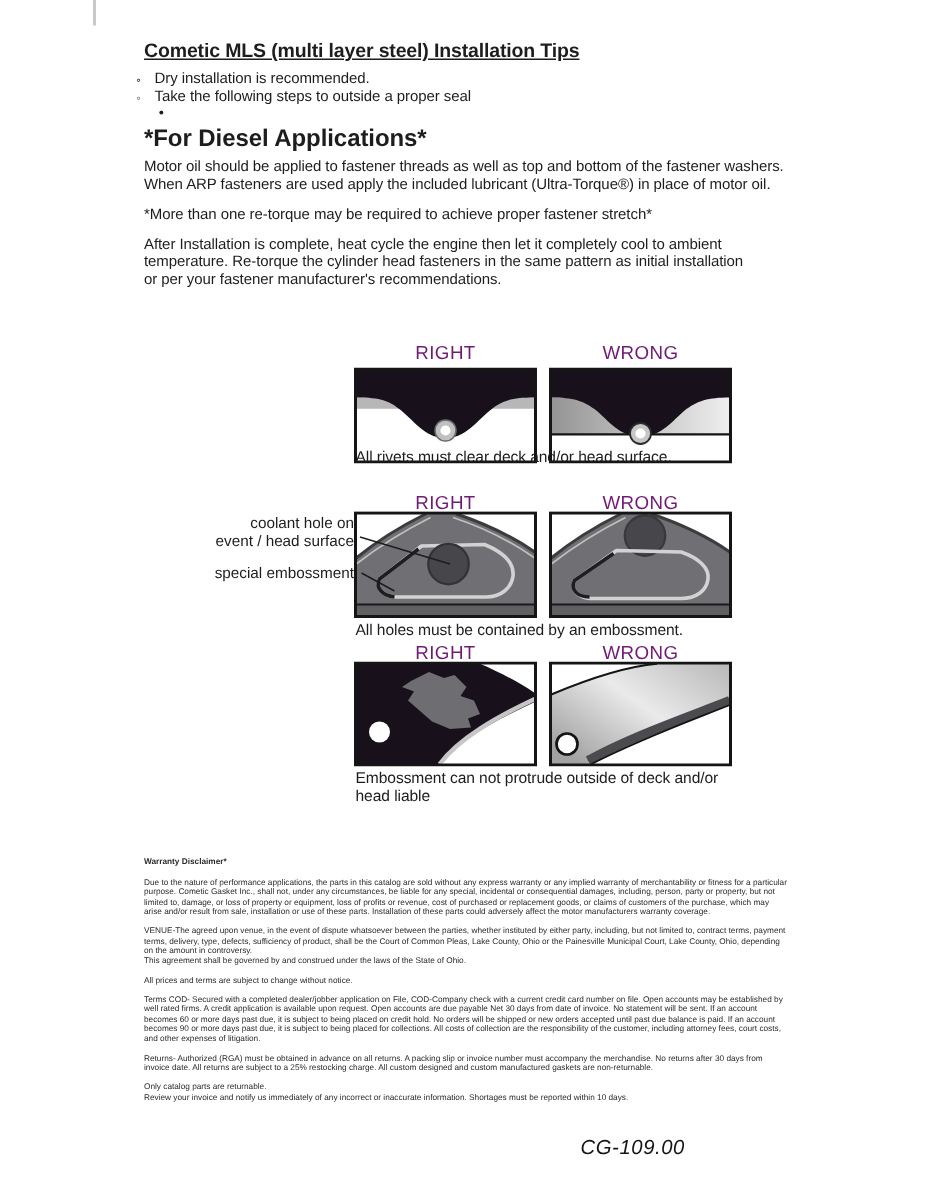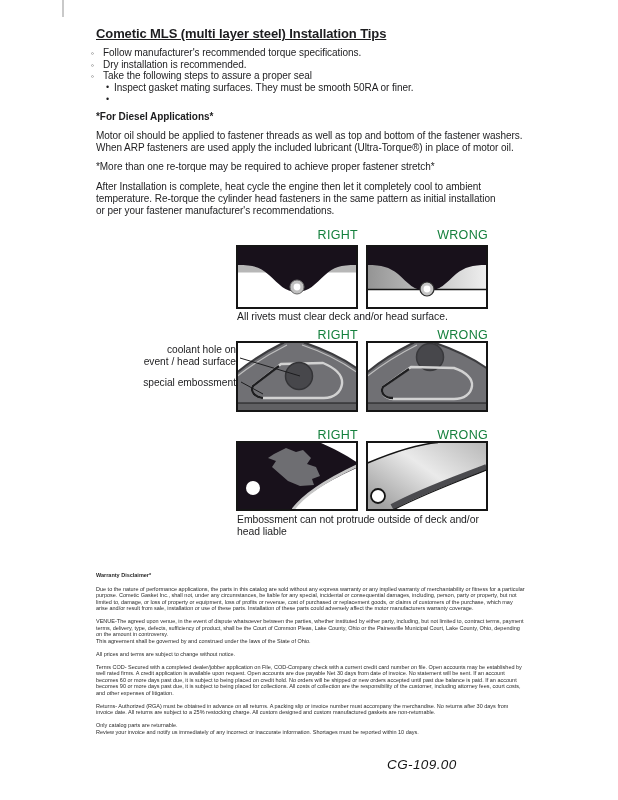--- a/index.html
+++ b/index.html
@@ -7,44 +7,44 @@
     position:relative;width:565px;height:800px;background:#ffffff;overflow:hidden;
     font-family:"Liberation Sans", sans-serif;color:#1d1d1f;
   }
   .crop-mark{position:absolute;left:62px;top:0;width:1.5px;height:17px;background:#c9c9c9;}
   .content-top{position:absolute;left:96px;top:28px;width:436px;font-size:10px;line-height:11.8px;letter-spacing:-0.05px;}
   .title{font-size:13px;font-weight:bold;text-decoration:underline;margin:0 0 7px 0;letter-spacing:-0.1px;}
   .bullet{position:relative;padding-left:7px;}
   .bullet .mk{position:absolute;left:-5px;top:1px;font-size:8px;color:#1d1d1f;}
   .subbullet{position:relative;padding-left:18px;}
   .subbullet .mk{position:absolute;left:10px;top:0;font-size:9px;color:#1d1d1f;}
-  .diesel-heading{font-size:10px;font-weight:bold;margin:17px 0 7px 0;}
+  .diesel-heading{font-size:16px;font-weight:bold;margin:17px 0 7px 0;}
   .para{margin:0 0 8px 0;white-space:pre-line;}
-  .hdr{position:absolute;width:122px;text-align:right;font-size:12.5px;color:#15803d;letter-spacing:0.3px;}
+  .hdr{position:absolute;width:122px;text-align:center;font-size:12.5px;color:#701a75;letter-spacing:0.3px;}
   .diag{position:absolute;}
   .caption{position:absolute;font-size:10.4px;color:#1d1d1f;letter-spacing:-0.05px;line-height:12px;}
   .ann{position:absolute;left:98px;width:138px;text-align:right;font-size:10.2px;line-height:12px;white-space:pre-line;color:#1d1d1f;}
   .leaders{position:absolute;left:238px;top:348px;overflow:visible;}
   .disclaimer{position:absolute;left:96px;top:572px;width:430px;font-size:5.5px;line-height:6.5px;color:#2a2a2a;}
   .disclaimer .dhead{font-weight:bold;margin:0 0 7px 0;}
   .disclaimer p{margin:0 0 6.5px 0;white-space:pre-line;}
   .page-code{position:absolute;left:387px;top:757px;font-size:13.5px;letter-spacing:0.4px;color:#141414;font-style:italic;}
 </style>
 </head>
 <body>
 
 <div class="page">
   <div class="crop-mark"></div>
 
   <div class="content-top">
     <h1 class="title">Cometic MLS (multi layer steel) Installation Tips</h1>
-    <div class="bullet"><span class="mk">◦</span><span>Follow manufacturer's recommended torque specifications.</span></div>
+    <div class="bullet"><span class="mk">◦</span></div>
     <div class="bullet"><span class="mk">◦</span><span>Dry installation is recommended.</span></div>
-    <div class="bullet"><span class="mk">◦</span><span>Take the following steps to assure a proper seal</span></div>
-    <div class="subbullet"><span class="mk">•</span><span>Inspect gasket mating surfaces.  They must be smooth 50RA or finer.</span></div>
+    <div class="bullet"><span class="mk">◦</span><span>Take the following steps to outside a proper seal</span></div>
+    <div class="subbullet"><span class="mk">•</span></div>
     <div class="subbullet"><span class="mk">•</span></div>
 
     <div class="diesel-heading">*For Diesel Applications*</div>
     <p class="para">Motor oil should be applied to fastener threads as well as top and bottom of the fastener washers.
 When ARP fasteners are used apply the included lubricant (Ultra-Torque®) in place of motor oil.</p>
     <p class="para">*More than one re-torque may be required to achieve proper fastener stretch*</p>
     <p class="para">After Installation is complete, heat cycle the engine then let it completely cool to ambient
 temperature. Re-torque the cylinder head fasteners in the same pattern as initial installation
 or per your fastener manufacturer's recommendations.</p>
   </div>
@@ -70,21 +70,21 @@
     </defs>
     <rect x="0" y="0" width="122" height="64" fill="#ffffff"></rect>
     <rect x="1.5" y="20" width="119" height="24.5" fill="url(#g1)"></rect>
     <line x1="1.5" y1="44.5" x2="120.5" y2="44.5" stroke="#141414" stroke-width="1.5"></line>
     <path d="M1.5,1.5 H120.5 V20 C106,20 99,22 90,29 C80,38 74,46 61,46 C48,46 42,38 32,29 C23,22 16,20 1.5,20 Z" fill="#18111b"></path>
     <circle cx="61" cy="44" r="7" fill="#c6c6c6" stroke="#2a2a2a" stroke-width="1.2"></circle>
     <circle cx="61" cy="44" r="3.4" fill="#ffffff"></circle>
     <rect x="1" y="1" width="120" height="62" fill="none" stroke="#151515" stroke-width="2"></rect>
   </svg>
 
-  <div class="caption" style="left:237px;top:311px;">All rivets must clear deck and/or head surface.</div>
+  <div class="caption" style="left:237px;top:300px;">All rivets must clear deck and/or head surface.</div>
 
   <div class="hdr" style="left:236px;top:328px;">RIGHT</div>
   <div class="hdr" style="left:366px;top:328px;">WRONG</div>
 
   <div class="ann" style="top:344px;">coolant hole on
 event / head surface</div>
   <div class="ann" style="top:377px;">special embossment</div>
 
   <svg class="diag" style="left:236px;top:341px;" width="122" height="71" viewBox="0 0 122 71">
     <rect x="0" y="0" width="122" height="71" fill="#707074"></rect>
@@ -115,20 +115,21 @@
     <rect x="1.5" y="62" width="119" height="7.5" fill="#606063"></rect>
     <line x1="1.5" y1="62" x2="120.5" y2="62" stroke="#1a1a1c" stroke-width="1.2"></line>
     <rect x="1" y="1" width="120" height="69" fill="none" stroke="#151515" stroke-width="2"></rect>
   </svg>
 
   <svg class="leaders" width="70" height="52" viewBox="0 0 70 52">
     <line x1="2" y1="10" x2="62" y2="28" stroke="#1d1d1f" stroke-width="1"></line>
     <line x1="3" y1="34" x2="25" y2="46" stroke="#1d1d1f" stroke-width="1"></line>
   </svg>
 
+  <div class="caption" style="left:237px;top:415px;">All holes must be contained by an embossment.</div>
 
   <div class="hdr" style="left:236px;top:428px;">RIGHT</div>
   <div class="hdr" style="left:366px;top:428px;">WRONG</div>
 
   <svg class="diag" style="left:236px;top:441px;" width="122" height="70" viewBox="0 0 122 70">
     <rect x="0" y="0" width="122" height="70" fill="#ffffff"></rect>
     <path d="M1.5,1.5 H84 C97,7 110,14 120.5,21 V27 C95,39 70,52 58,68.5 H1.5 Z" fill="#18111b"></path>
     <path d="M57,68.5 C70,51 95,37 120.5,25" fill="none" stroke="#c6c6c6" stroke-width="3"></path>
     <polygon points="38,13 50,7 60,11 67,9 75,17 71,23 80,26 84,35 76,38 78,44 64,45 52,40 44,33 36,26 40,20 32,17" fill="#6e6e72"></polygon>
     <circle cx="17" cy="47" r="7" fill="#ffffff"></circle>

